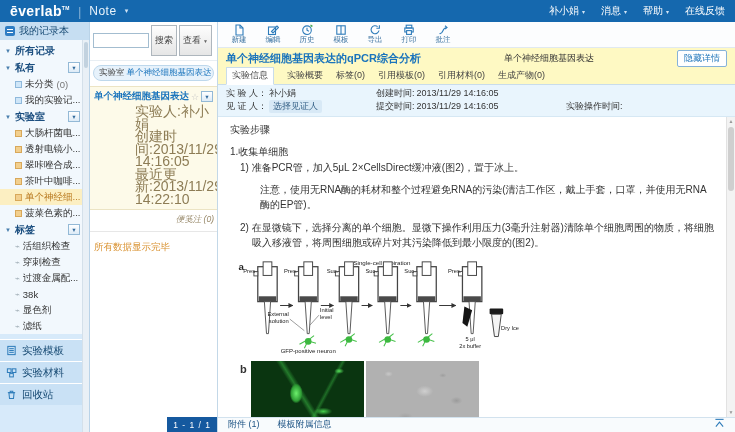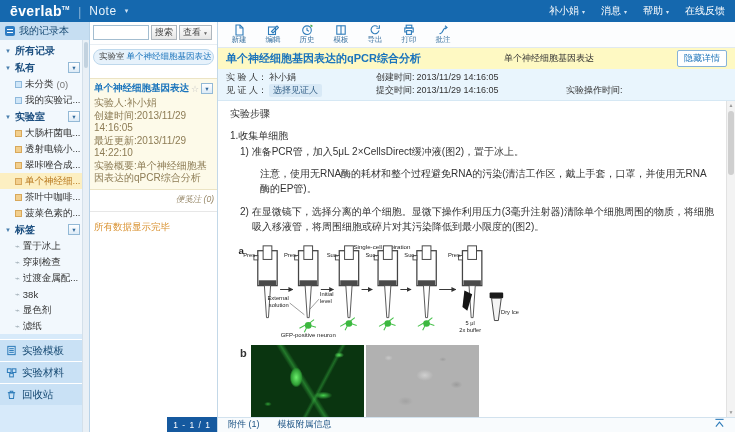--- a/index.html
+++ b/index.html
@@ -36,30 +36,30 @@
 .tag-ic { color:#9aa7b0; font-size:8px; flex:none; }
 .sb-bottom { margin-top:5px; }
 .sb-brow { height:22px; background:#c9e1f5; border-top:1px solid #fff; display:flex; align-items:center; gap:5px; padding:0 6px; color:#174a73; font-size:10.5px; cursor:pointer; }
 .sb-sbar { position:absolute; top:18px; bottom:0; right:0; width:7px; background:#e9f0f6; border-left:1px solid #d4e0ea; }
 .sb-sbar .thumb { position:absolute; top:2px; left:1px; width:4px; height:26px; background:#c2d2df; border-radius:2px; }
 
 
 .middle { position:absolute; top:22px; left:90px; width:128px; bottom:0; background:#fff; border-right:1px solid #c3d8e8; overflow:hidden; }
 .m-search { display:flex; gap:2px; padding:3px 3px 4px; align-items:center; border-bottom:1px solid #e8eef3; }
 .m-input { width:56px; height:15px; border:1px solid #a3bdd0; font-size:9px; padding:0 2px; font-family:inherit; }
-.m-btn { height:15px; font-size:9px; color:#444; background:linear-gradient(#fdfdfd,#e6e6e6); border:1px solid #aeb6bd; padding:0 3px; display:flex; align-items:center; gap:2px; cursor:pointer; white-space:nowrap; }
+.m-btn { height:31px; font-size:9px; color:#444; background:linear-gradient(#fdfdfd,#e6e6e6); border:1px solid #aeb6bd; padding:0 3px; display:flex; align-items:center; gap:2px; cursor:pointer; white-space:nowrap; }
 .m-btn .caret { font-size:5px; color:#666; }
-.m-pill-row { padding:4px 3px 11px; }
+.m-pill-row { padding:4px 3px 3px; }
 .m-pill { display:inline-block; background:#e7f2fb; border:1px solid #bed8ec; border-radius:9px; padding:1px 5px; font-size:8.5px; color:#444; white-space:nowrap; max-width:121px; overflow:hidden; cursor:pointer; }
 .m-pill .pt { color:#1a74bc; margin-left:2px; }
 .m-card { background:#fdfae9; border-top:1px solid #ece4c4; border-bottom:1px solid #ece4c4; padding:3px 4px 4px; cursor:pointer; }
 .m-card-head { display:flex; align-items:center; margin-bottom:2px; }
 .m-card-head .t { color:#1a74bc; font-weight:bold; font-size:9.5px; flex:1; white-space:nowrap; overflow:hidden; }
 .star { color:#c5c5c5; font-size:9px; margin:0 2px; cursor:pointer; }
-.m-field { font-size:10px; color:#8d7c55; line-height:12.5px; }
+.m-field { font-size:14px; color:#8d7c55; line-height:12.5px;margin-left:41px; }
 .m-note { text-align:right; color:#98896a; font-size:8.5px; padding:4px 3px 5px; border-bottom:1px solid #e7e7e7; cursor:pointer;font-style:italic; }
 .m-end { color:#d9912f; font-size:9.5px; padding:9px 4px; }
 .m-pag { position:absolute; right:0; bottom:0; background:#15599f; color:#fff; font-size:8.5px; padding:0 6px; height:15px; display:flex; align-items:center; letter-spacing:1px; }
 
 
 .detail { position:absolute; top:22px; left:218px; right:0; bottom:0; display:flex; flex-direction:column; background:#fef9c3; }
 .d-toolbar { height:26px; display:flex; align-items:center; padding-left:4px; border-bottom:1px solid #e0e9f0; background:#fcfdfe; flex:none; }
 .d-tool { width:34px; display:flex; flex-direction:column; align-items:center; color:#39719f; font-size:7.5px; cursor:pointer; line-height:1.1; }
 .d-tool svg { width:12px; height:12px; }
 .d-header { height:21px; display:flex; align-items:center; padding:0 8px; flex:none; }
@@ -175,43 +175,43 @@
     <div class="sb-item">
       <span class="sq sq-tan"></span>
       <span>透射电镜小...</span>
       <span class="cnt">(0)</span>
     </div>
     <div class="sb-item">
       <span class="sq sq-tan"></span>
       <span>翠咔唑合成...</span>
       <span class="cnt">(7)</span>
     </div>
+    <div class="sb-item">
+      <span class="sq sq-tan"></span>
+      <span>茶叶中咖啡...</span>
+      <span class="cnt">(2)</span>
+    </div>
     <div class="sb-item sel">
       <span class="sq sq-tan"></span>
       <span>单个神经细...</span>
       <span class="cnt">(1)</span>
-    </div>
-    <div class="sb-item">
-      <span class="sq sq-tan"></span>
-      <span>茶叶中咖啡...</span>
-      <span class="cnt">(2)</span>
     </div>
     <div class="sb-item">
       <span class="sq sq-tan"></span>
       <span>菠菜色素的...</span>
       <span class="cnt">(1)</span>
     </div>
     <div class="sb-row sb-sec">
       <span class="tri">▼</span>
       <span>标签</span>
       <span class="dd-box">▼</span>
     </div>
     <div class="sb-item">
       <span class="tag-ic">⌁</span>
-      <span>置于冰上</span>
+      <span>活组织检查</span>
     </div>
     <div class="sb-item">
       <span class="tag-ic">⌁</span>
       <span>穿刺检查</span>
     </div>
     <div class="sb-item">
       <span class="tag-ic">⌁</span>
       <span>过渡金属配...</span>
     </div>
     <div class="sb-item">
@@ -275,21 +275,20 @@
   </div>
   <div class="m-card">
     <div class="m-card-head">
       <span class="t">单个神经细胞基因表达...</span>
       <span class="star">☆</span>
       <span class="dd-box">▼</span>
     </div>
     <div class="m-field"><span>实验人:</span><span>补小娟</span></div>
     <div class="m-field"><span>创建时间:</span><span>2013/11/29 14:16:05</span></div>
     <div class="m-field"><span>最近更新:</span><span>2013/11/29 14:22:10</span></div>
-    <div class="m-field"><span>实验概要:</span><span>单个神经细胞基因表达的qPCR综合分析</span></div>
   </div>
   <div class="m-note">便笺注 (0)</div>
   <div class="m-end">所有数据显示完毕</div>
   <div class="m-pag">1 - 1 / 1</div>
 </div>
 
 <div class="detail">
 
   <div class="d-toolbar">
     <div class="d-tool">
@@ -344,20 +343,28 @@
       <span>批注</span>
     </div>
   </div>
 
   <div class="d-header">
     <span class="d-title">单个神经细胞基因表达的qPCR综合分析</span>
     <span class="d-sub">单个神经细胞基因表达</span>
     <span class="d-toggle">隐藏详情</span>
   </div>
 
+  <div class="d-tabs">
+    <span class="d-tab active">实验信息</span>
+    <span class="d-tab">实验概要</span>
+    <span class="d-tab">标签(0)</span>
+    <span class="d-tab">引用模板(0)</span>
+    <span class="d-tab">引用材料(0)</span>
+    <span class="d-tab">生成产物(0)</span>
+  </div>
 
   <div class="d-info">
     <div class="d-irow">
       <span class="d-c d-c1">
           <span>实 验 人：</span>
           <span>补小娟</span>
         </span>
       <span class="d-c d-c2">
           <span>创建时间:</span>
           <span>2013/11/29 14:16:05</span>

